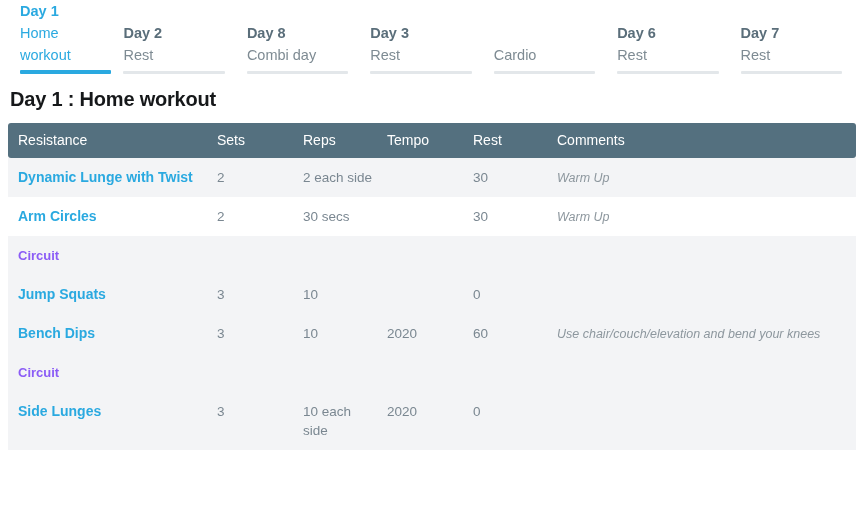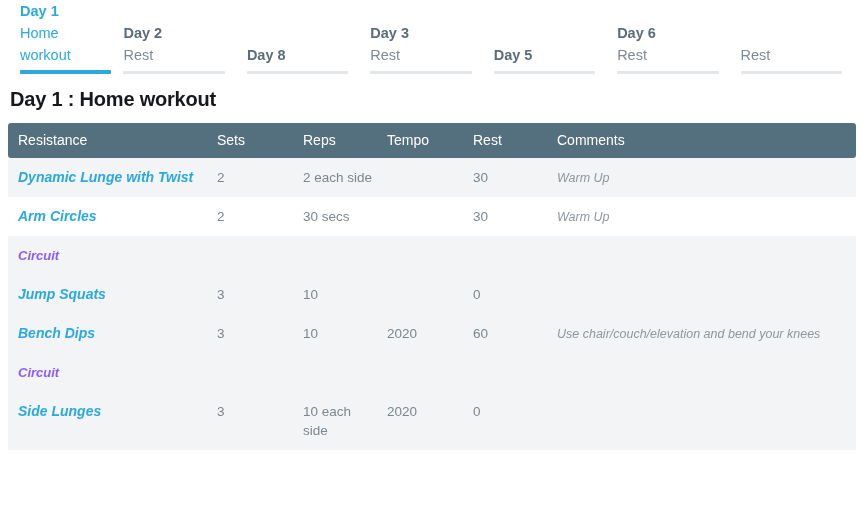--- a/index.html
+++ b/index.html
@@ -102,21 +102,21 @@
   .col-rest  { width: 84px; }
   .col-comm  { width: 299px; }
 
   .table tbody td {
     padding: 10px 8px 10px 0;
     vertical-align: top;
     color: #7a8791;
     font-size: 13.5px;
     line-height: 19px;
   }
-  .table tbody td:first-child { padding-left: 10px; font-style: italic; }
+  .table tbody td:first-child { padding-left: 10px; }
 
   tr.shade td { background: #f3f4f6; }
   tr.plain td { background: #ffffff; }
 
   .ex-name {
     color: #2aa9e0;
     font-weight: bold;
     font-size: 14px;
     line-height: 19px;
   }
@@ -146,37 +146,39 @@
       <div class="tab-desc">Home workout</div>
       <div class="tab-rule"></div>
     </div>
     <div class="tab">
       <div class="tab-day">Day 2</div>
       <div class="tab-desc">Rest</div>
       <div class="tab-rule"></div>
     </div>
     <div class="tab">
       <div class="tab-day">Day 8</div>
+      <div class="tab-desc">Combi day</div>
       <div class="tab-rule"></div>
     </div>
     <div class="tab">
       <div class="tab-day">Day 3</div>
       <div class="tab-desc">Rest</div>
       <div class="tab-rule"></div>
     </div>
     <div class="tab">
-      <div class="tab-day">Day 5</div>
+      <div class="tab-desc">Cardio</div>
       <div class="tab-rule"></div>
     </div>
     <div class="tab">
       <div class="tab-day">Day 6</div>
       <div class="tab-desc">Rest</div>
       <div class="tab-rule"></div>
     </div>
     <div class="tab">
+      <div class="tab-day">Day 7</div>
       <div class="tab-desc">Rest</div>
       <div class="tab-rule"></div>
     </div>
   </div>
 
 <div class="page-title">Day 1 : Home workout</div>
 
 <table class="table">
   <colgroup>
     <col class="col-res">

